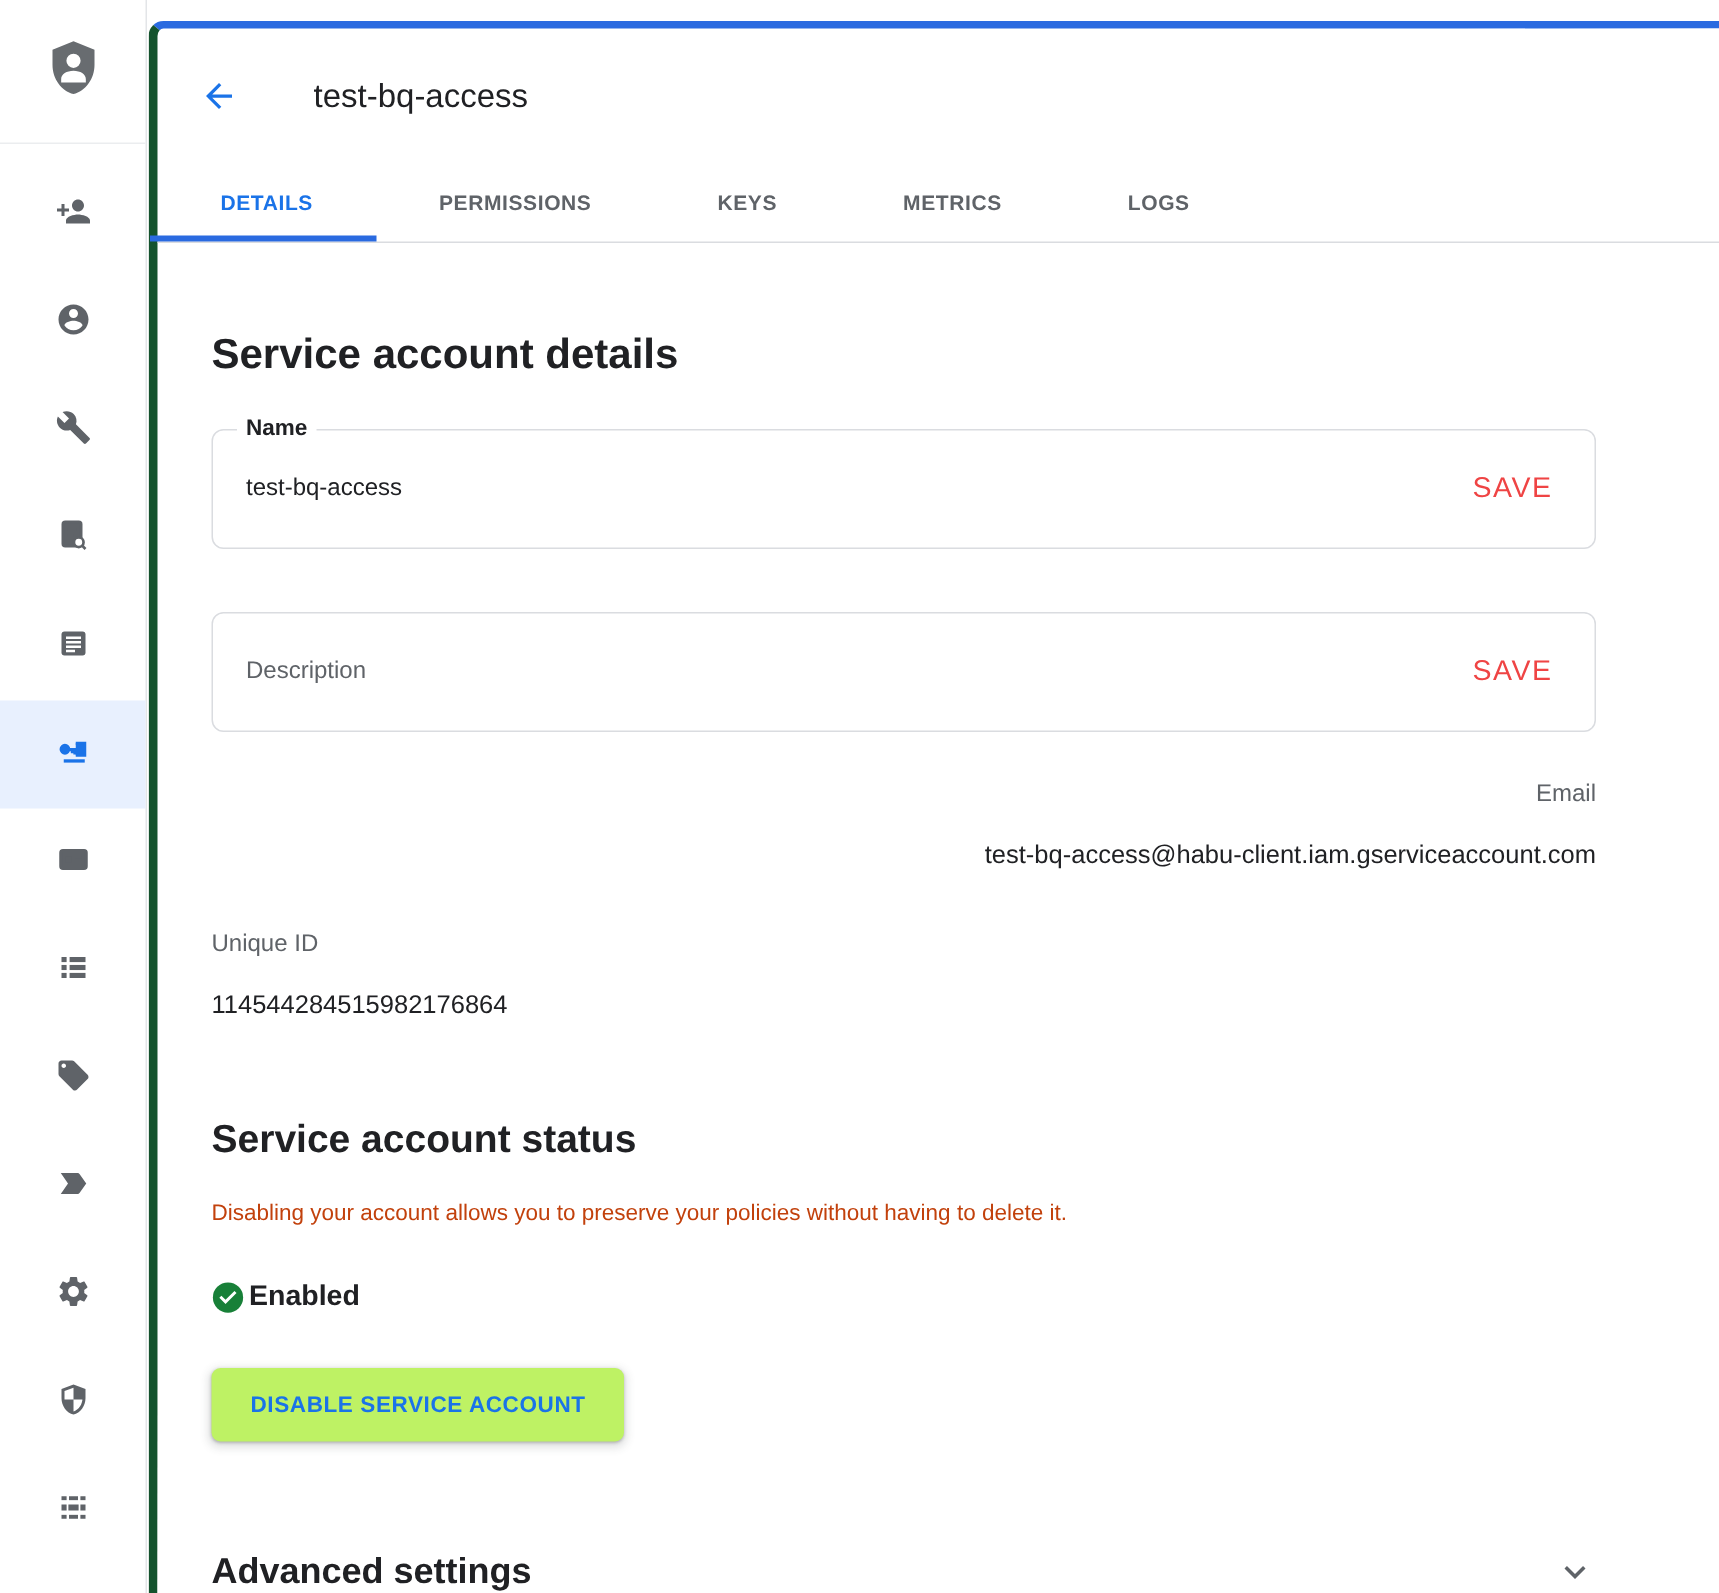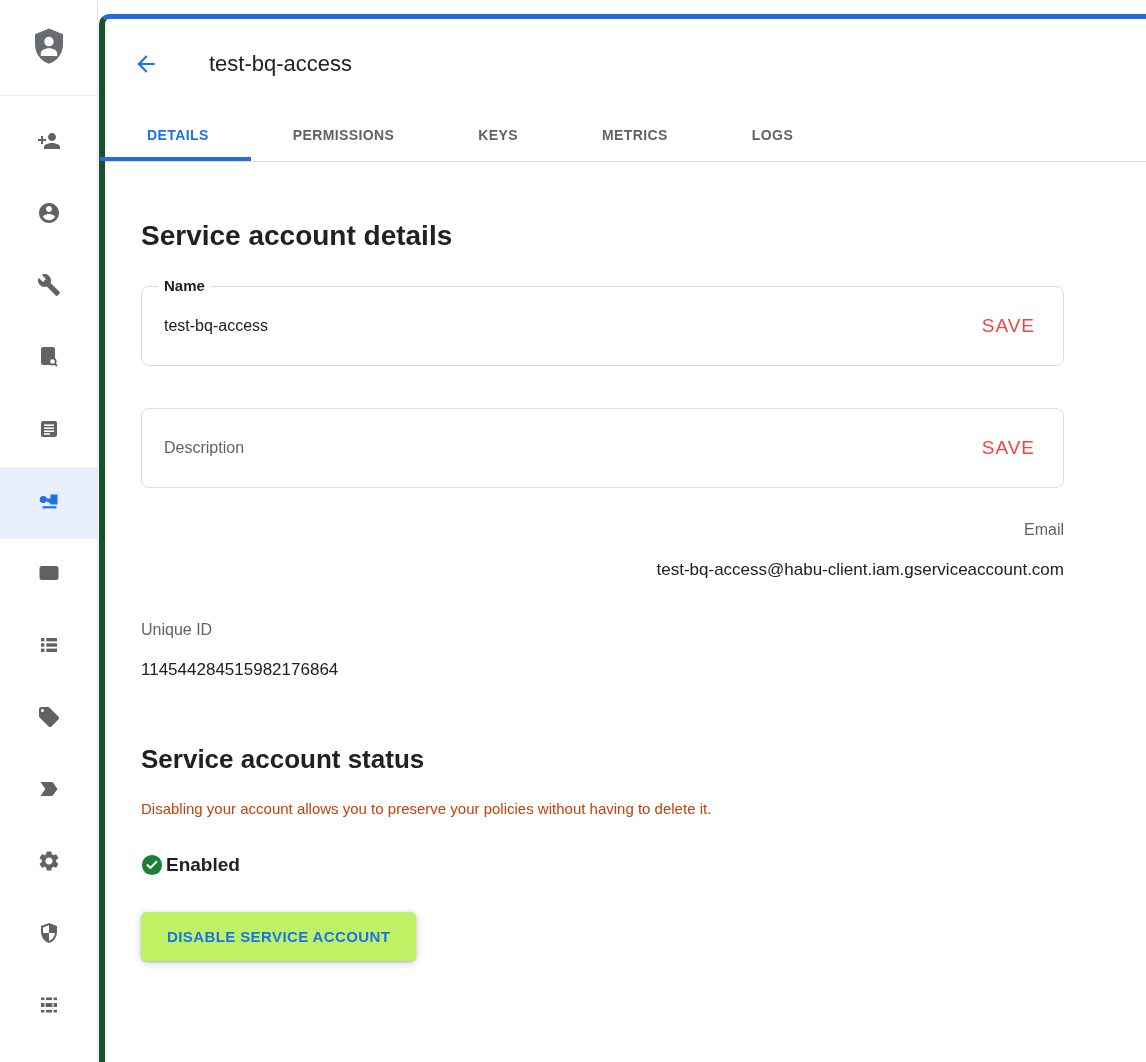--- a/index.html
+++ b/index.html
@@ -235,15 +235,23 @@
         <svg viewBox="0 0 24 24" width="22" height="22">
           <circle cx="12" cy="12" r="11" fill="#188038"></circle>
           <path d="M10.2 15.3l-3-3-1.5 1.5 4.5 4.5 8-8-1.5-1.5z" fill="#fff" transform="translate(0,-1.6)"></path>
         </svg>
       </span>
       <span class="enabled-label">Enabled</span>
     </div>
 
     <button class="disable-btn">DISABLE SERVICE ACCOUNT</button>
 
+    <div class="advanced-row">
+      <h2 class="adv">Advanced settings</h2>
+      <span class="chevron">
+        <svg viewBox="0 0 24 24">
+            <path d="M7.41 8.59L12 13.17l4.59-4.58L18 10l-6 6-6-6 1.41-1.41z"></path>
+          </svg>
+      </span>
+    </div>
 
   </div>
 </main>
 
 </body></html>

